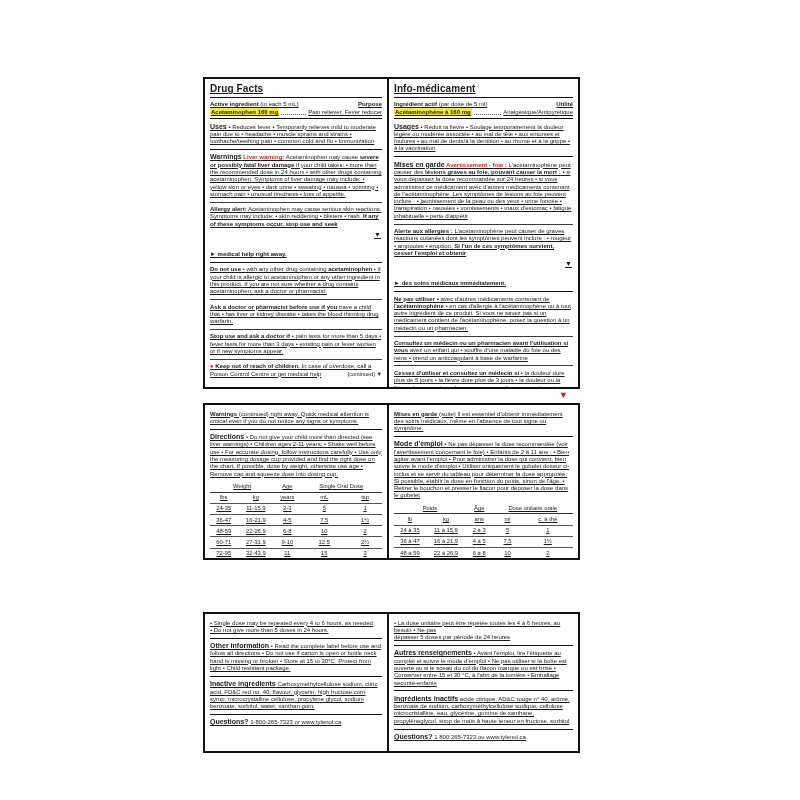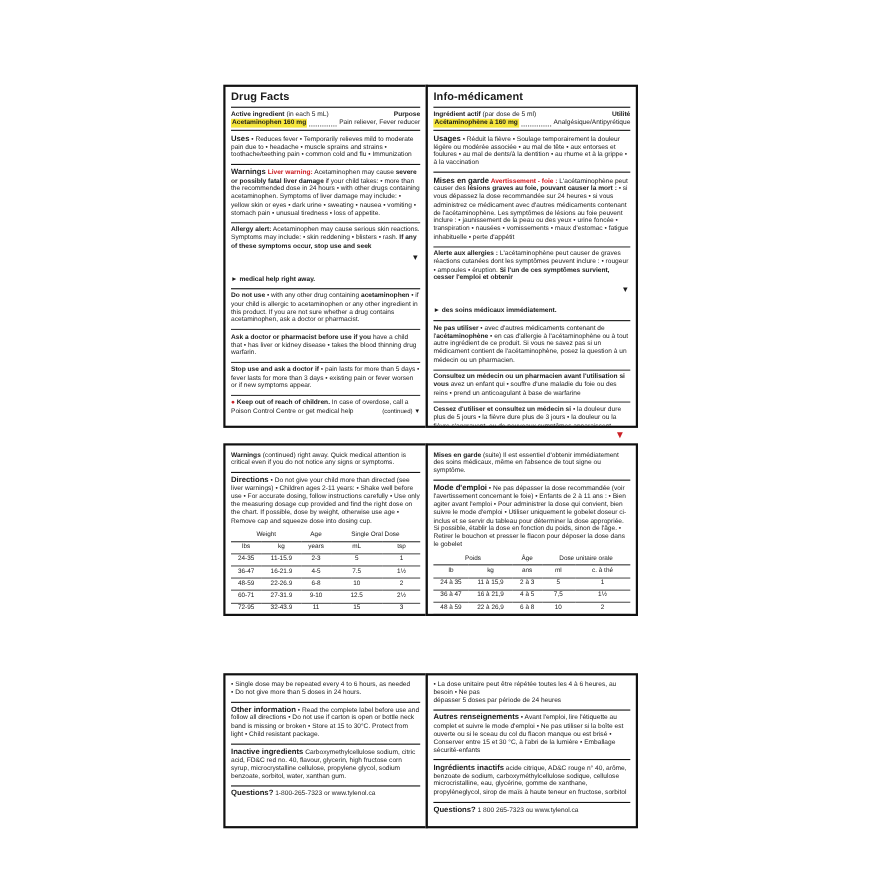--- a/index.html
+++ b/index.html
@@ -5,21 +5,21 @@
   * { margin:0; padding:0; box-sizing:border-box; }
   html,body { width:800px; height:800px; background:#fff;
     font-family:"Liberation Sans", sans-serif; color:#1a1a1a; }
   .page { position:relative; width:800px; height:800px; background:#fff; }
 
   .panel { position:absolute; display:flex; align-items:stretch; }
   .panel-1 { left:203px; top:77px;  width:377px; height:312px; }
   .panel-2 { left:203px; top:403px; width:377px; height:157px; }
   .panel-3 { left:203px; top:612px; width:377px; height:141px; }
 
-  .col { border:2px solid #111; background:#fff; padding:3px 5px 2px; overflow:hidden; }
+  .col { border:2px solid #111; background:#fff; padding:3px 5px 2px; overflow:hidden;text-decoration:underline; }
   .col.en { width:187px; }
   .col.fr { width:194px; margin-left:-2px; }
 
   .title { font-size:10px; font-weight:bold; padding:1px 0 2px; letter-spacing:.1px; }
   .hr2 { border-top:1.5px solid #111; margin:1px 0; }
   .hr1 { border-top:1px solid #3a3a3a; margin:1px 0; }
 
   .active-row1 { display:flex; justify-content:space-between; font-size:6px; line-height:8px; padding-top:1px; }
   .active-row2 { display:flex; align-items:flex-end; font-size:6px; line-height:8px; padding-bottom:1px; }
   .hl { background:#f7e73e; font-weight:bold; padding:0 1px; }

